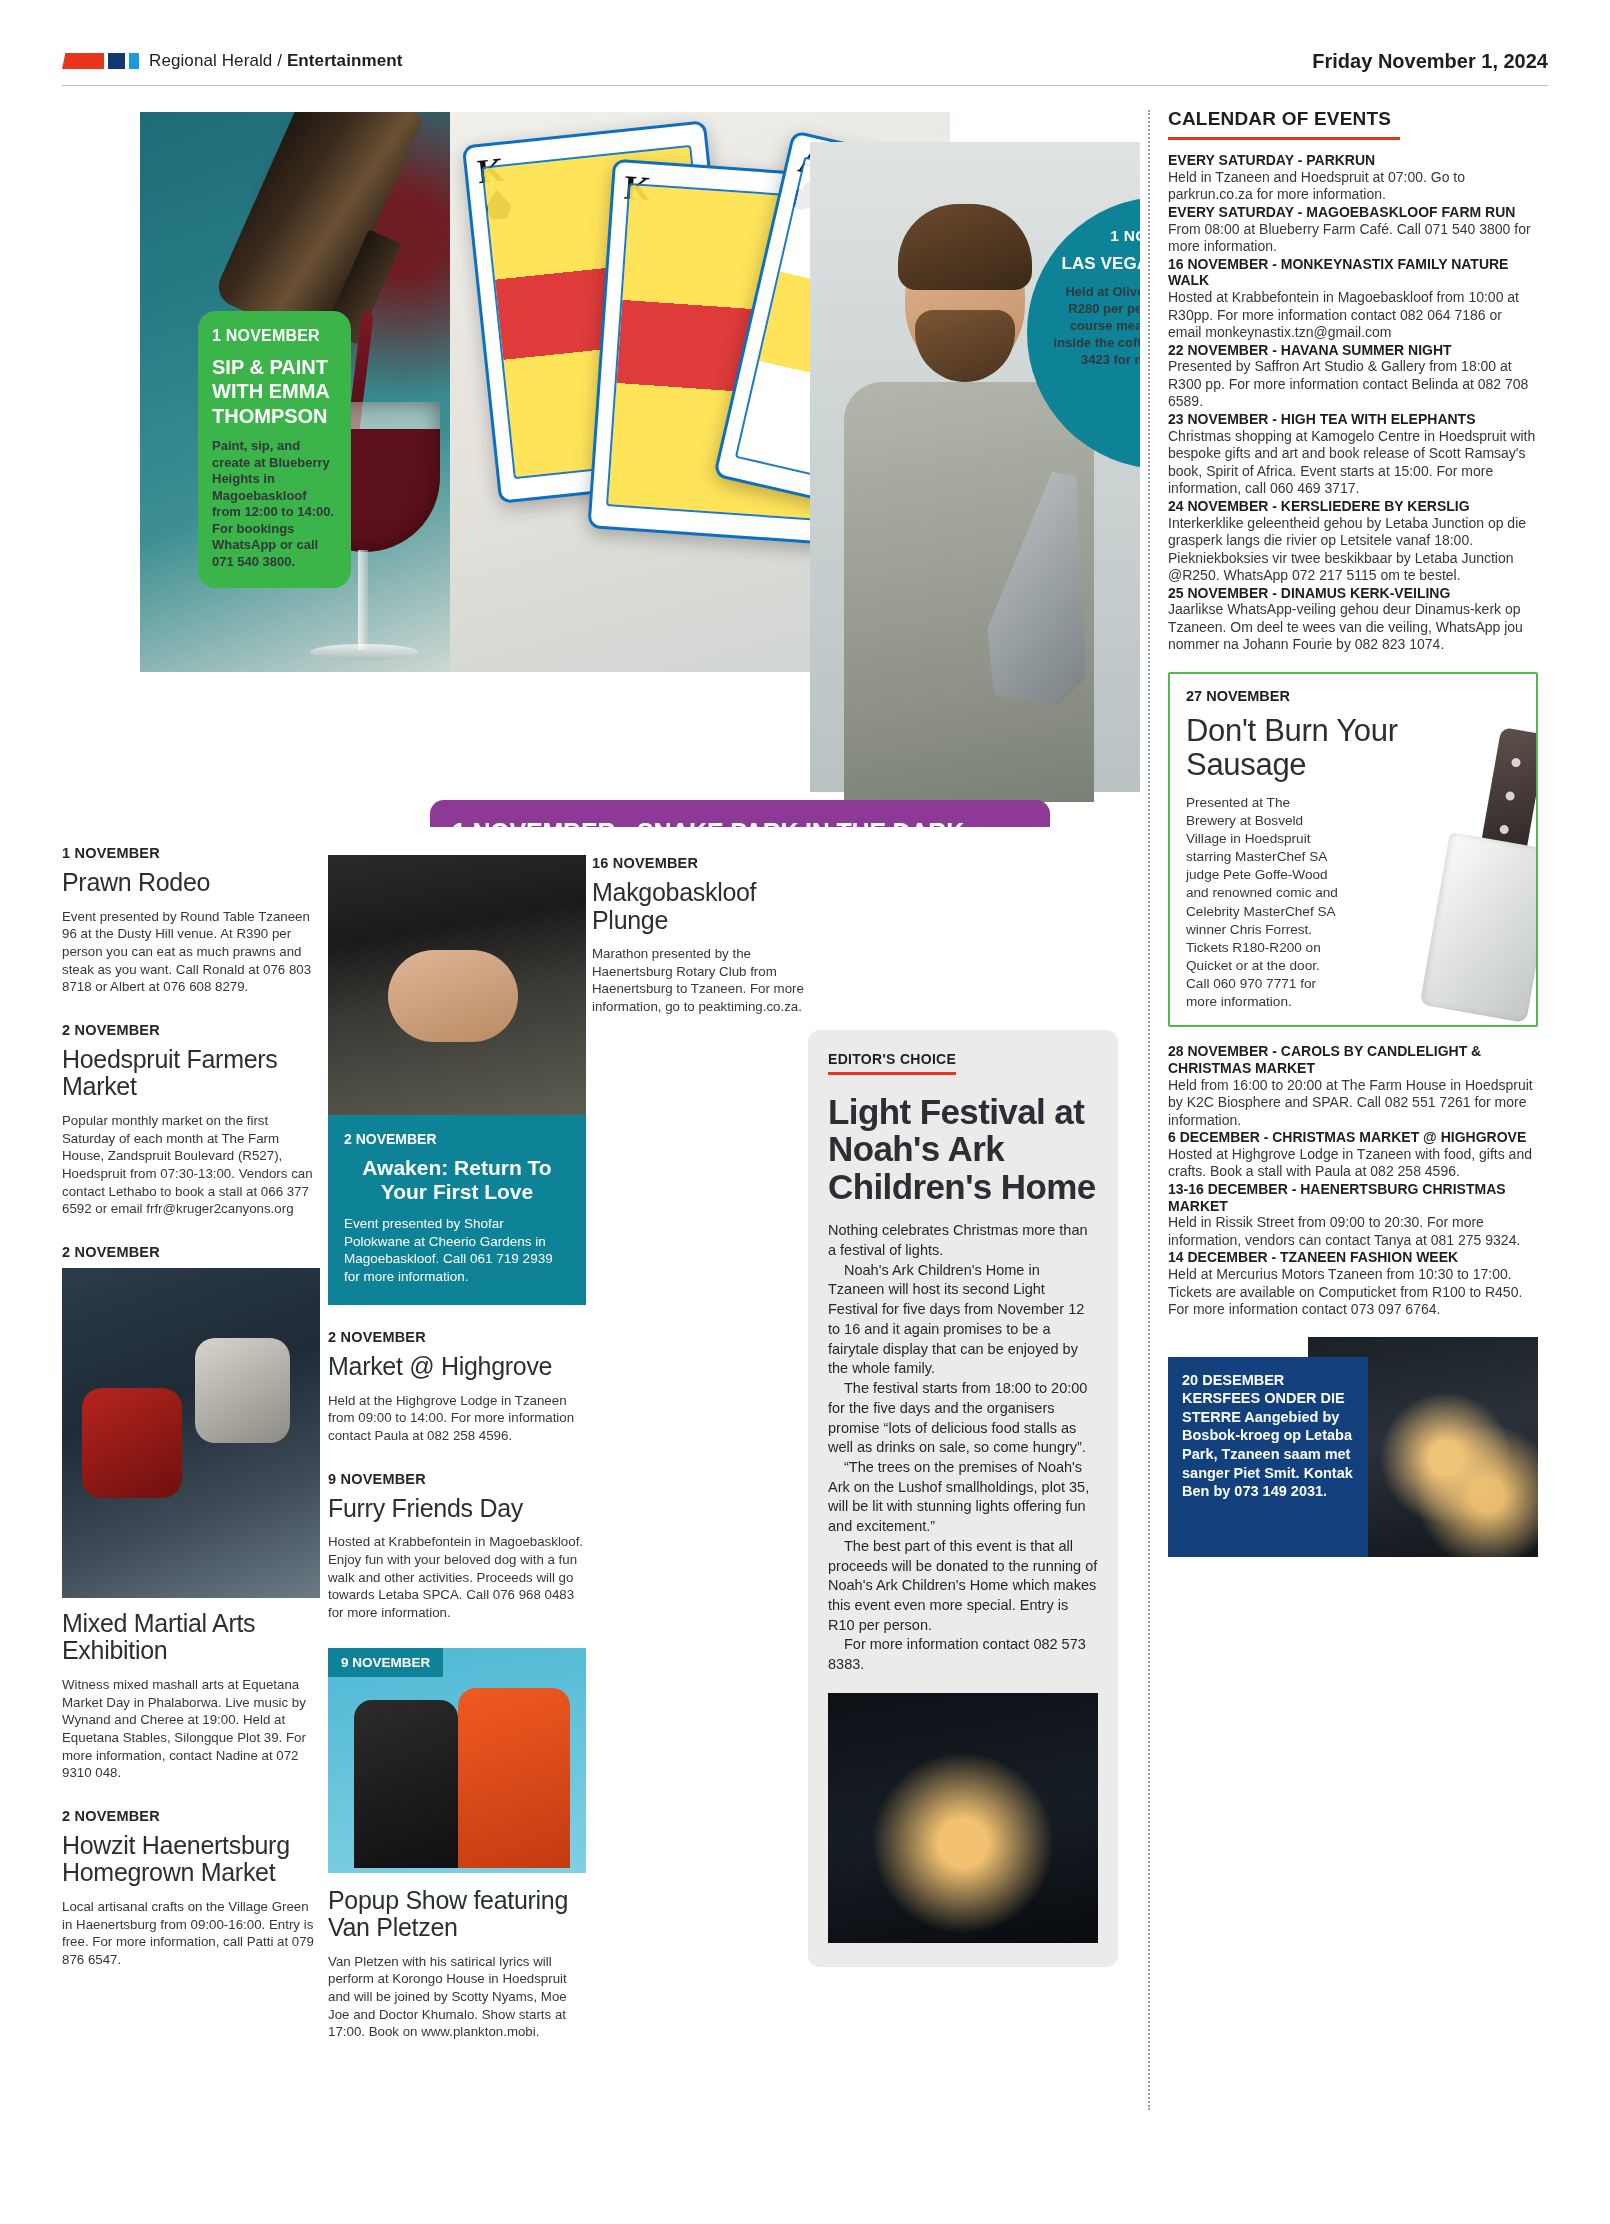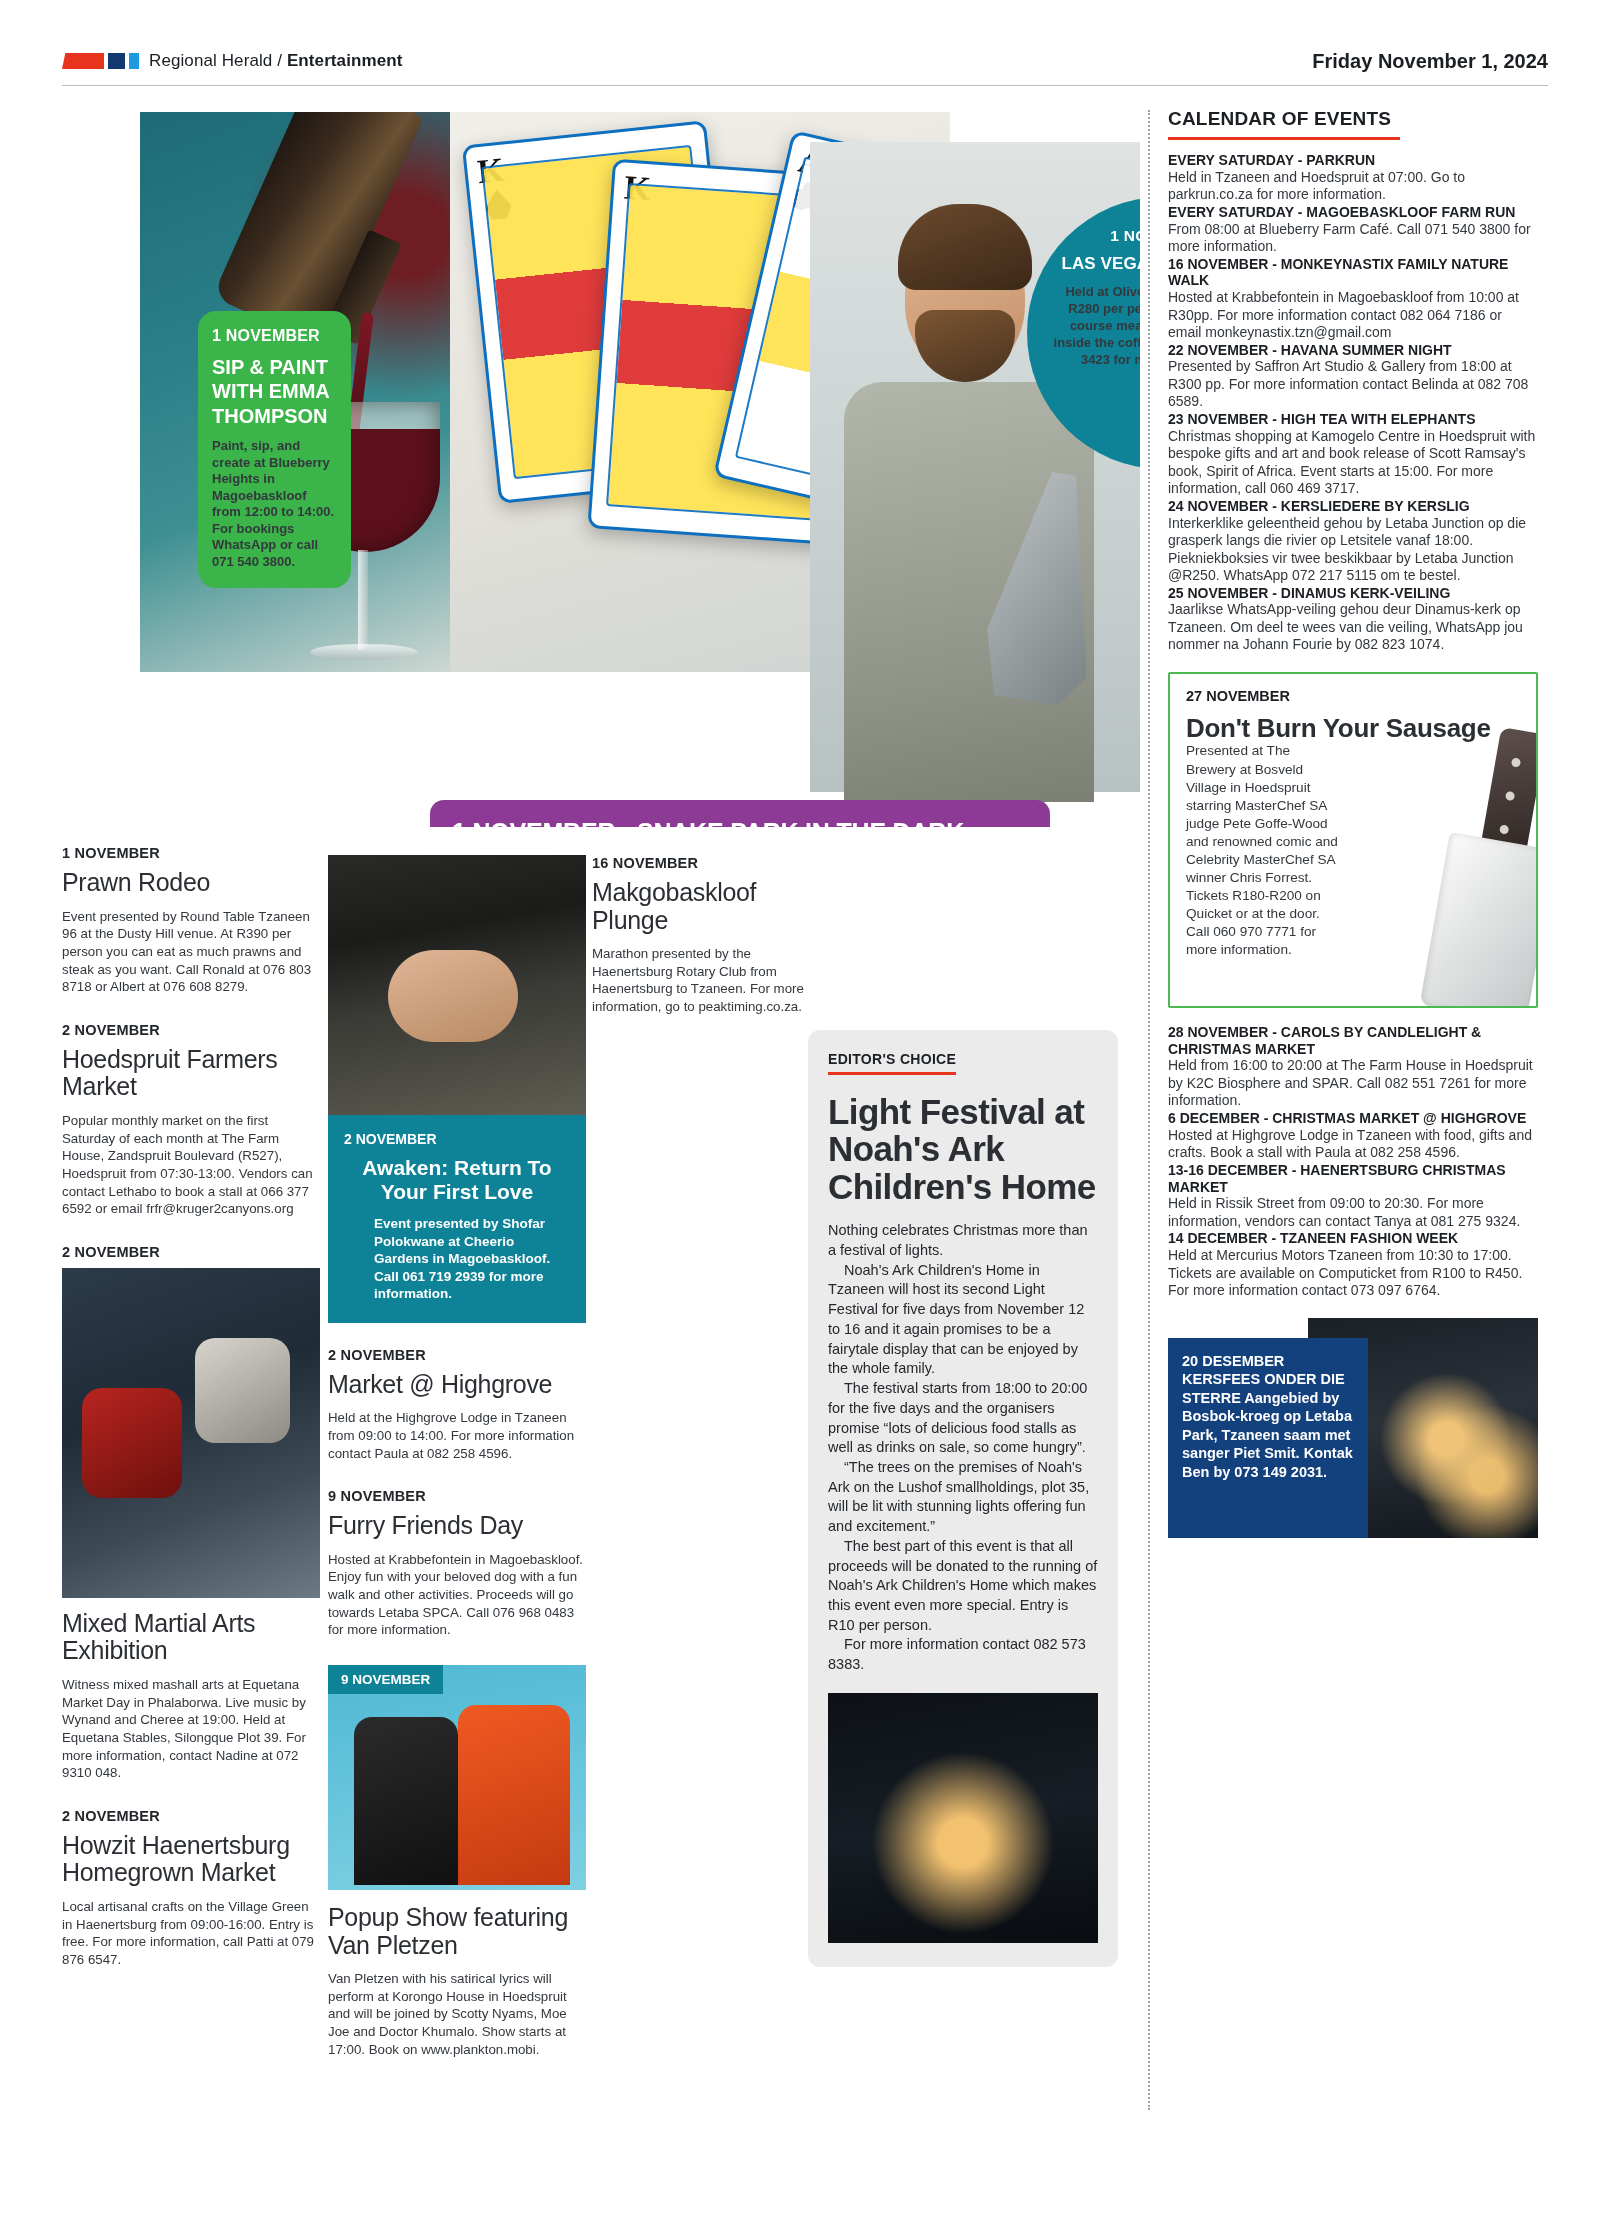--- a/index.html
+++ b/index.html
@@ -219,21 +219,21 @@
     position:absolute; left:0; top:0; background:#0e8397; color:#fff;
     font-size:13.5px; font-weight:bold; padding:7px 13px;
   }
 
   
   .promo-teal {
     background:#0e8397; color:#fff; padding:16px 16px 20px 16px;
   }
   .promo-teal .date { font-size:14px; font-weight:bold; }
   .promo-teal .title { font-size:21px; font-weight:bold; line-height:1.12; margin-top:9px;text-align:center; }
-  .promo-teal .body { font-size:13.5px; font-weight:bold; line-height:1.3; margin-top:12px; color:#fff;margin-left:30px; }
+  .promo-teal .body { font-size:13.5px; font-weight:normal; line-height:1.3; margin-top:12px; color:#fff; }
 
   
   .editors {
     background:#ebebeb; border-radius:12px; padding:20px 20px 24px 20px;
   }
   .ec-label {
     font-size:14px; font-weight:bold; letter-spacing:.3px; color:#1b1f23;
     display:inline-block; border-bottom:3px solid #e8341c; padding-bottom:5px;
   }
   .ec-headline {
@@ -256,21 +256,21 @@
   .cal-rule { width:232px; border-top:3px solid #e8341c; margin-bottom:12px; }
   .cal-item { margin:0; }
   .cal-item .t { font-size:14px; font-weight:bold; line-height:1.2; color:#1b1f23; }
   .cal-item .d { font-size:14px; line-height:1.25; color:#33383d; }
 
   .green-box {
     border:2px solid #49bb4f; border-radius:2px; margin:18px 0 16px 0;
     padding:14px 16px 14px 16px; position:relative; overflow:hidden; min-height:336px;
   }
   .green-box .date { font-size:14.5px; font-weight:bold; color:#1b1f23; }
-  .green-box .title { font-size:26px; line-height:1.1; margin:10px 0 0 0; color:#2b2f33; letter-spacing:-.3px;font-weight:bold; }
+  .green-box .title { font-size:31px; line-height:1.1; margin:10px 0 12px 0; color:#2b2f33; letter-spacing:-.3px; }
   .green-box .body { font-size:13.6px; line-height:1.33; width:152px; color:#33383d; }
   .cleaver {
     position:absolute; right:-6px; top:56px; width:130px; height:290px;
   }
   .cleaver .handle {
     position:absolute; right:6px; top:0; width:46px; height:128px;
     background:linear-gradient(160deg,#5d4f4c,#2e2624);
     border-radius:10px; transform:rotate(10deg);
   }
   .cleaver .handle i {

